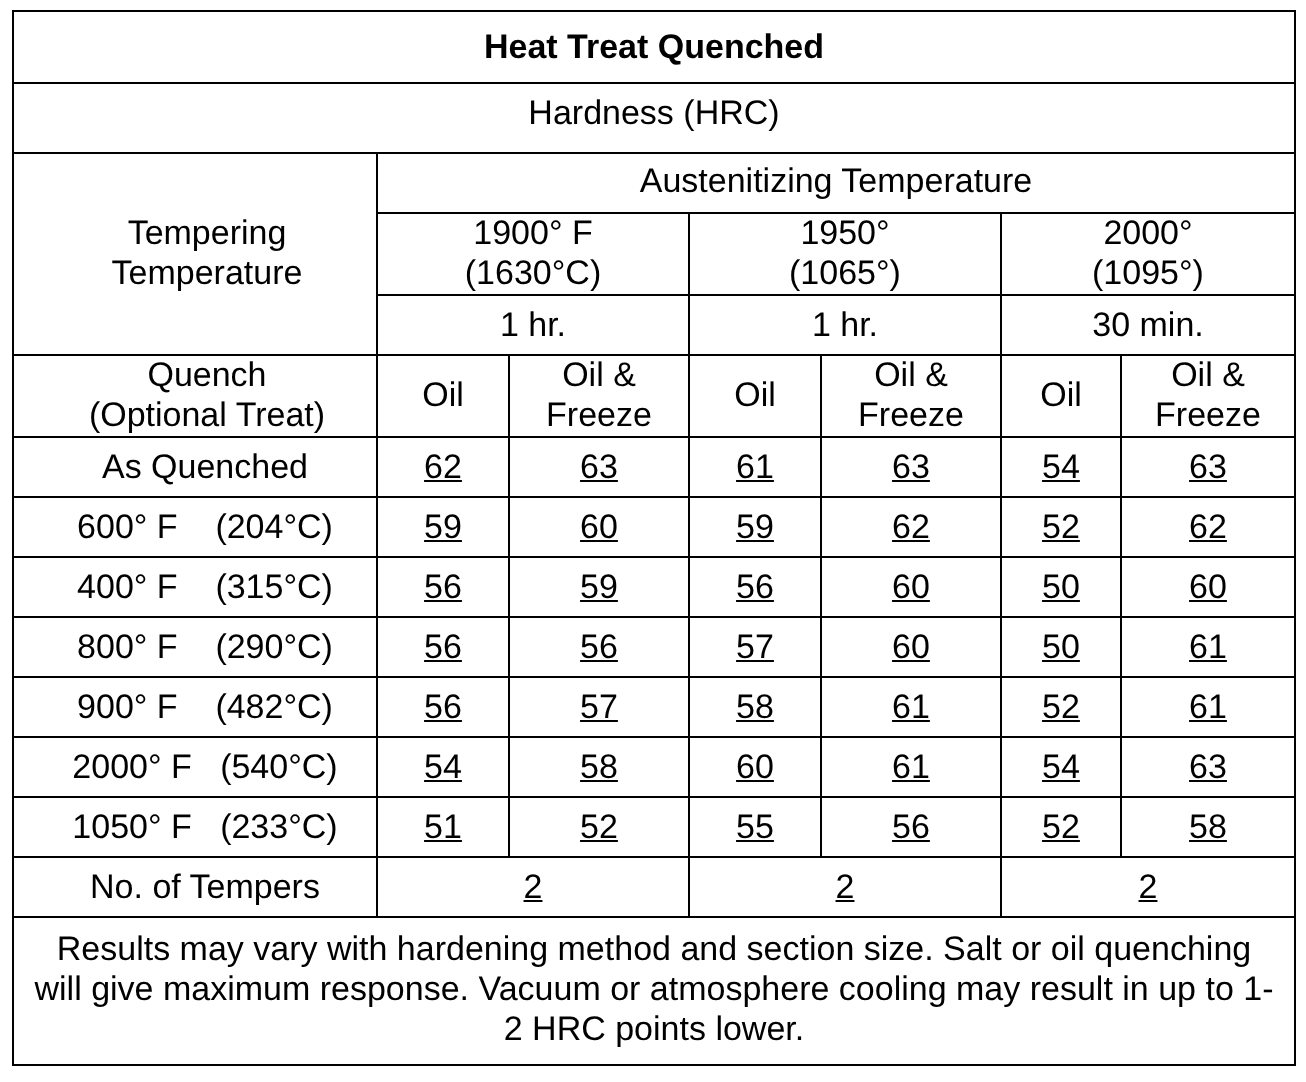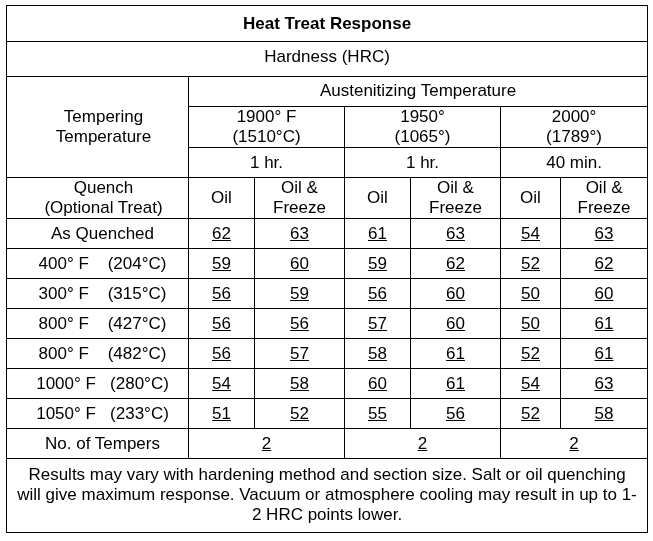--- a/index.html
+++ b/index.html
@@ -112,50 +112,50 @@
       <col style="width:182px">
       <col style="width:66px">
       <col style="width:90px">
       <col style="width:66px">
       <col style="width:90px">
       <col style="width:60px">
       <col style="width:87px">
     </colgroup>
     <tbody>
       <tr>
-        <td class="title" colspan="7">Heat Treat Response</td>
+        <td class="title" colspan="7">Heat Treat Quenched</td>
       </tr>
       <tr>
         <td class="subtitle" colspan="7">Hardness (HRC)</td>
       </tr>
       <tr>
         <td rowspan="3" class="temper-label">
           <span class="stack-l1">Tempering</span>
           <span class="stack-l2">Temperature</span>
         </td>
         <td class="hdr-austen" colspan="6">Austenitizing Temperature</td>
       </tr>
       <tr>
         <td class="two-line" colspan="2">
           <span class="l1">1900° F</span>
-          <span class="l2">(1510°C)</span>
+          <span class="l2">(1630°C)</span>
         </td>
         <td class="two-line" colspan="2">
           <span class="l1">1950°</span>
           <span class="l2">(1065°)</span>
         </td>
         <td class="two-line" colspan="2">
           <span class="l1">2000°</span>
-          <span class="l2">(1789°)</span>
+          <span class="l2">(1095°)</span>
         </td>
       </tr>
       <tr>
         <td colspan="2">1 hr.</td>
         <td colspan="2">1 hr.</td>
-        <td colspan="2">40 min.</td>
+        <td colspan="2">30 min.</td>
       </tr>
       <tr>
         <td class="temper-cell" style="position:relative;margin-top:28px;">
 
           <span class="stack-l1">Quench</span>
           <span class="stack-l2">(Optional Treat)</span>
         </td>
         <td class="oil-cell">Oil</td>
         <td class="oilfreeze-cell">
           <span class="stack-l1">Oil &amp;</span>
@@ -176,57 +176,57 @@
       <tr>
         <td class="rowlabel">As Quenched</td>
         <td class="datacell">62</td>
         <td class="datacell">63</td>
         <td class="datacell">61</td>
         <td class="datacell">63</td>
         <td class="datacell">54</td>
         <td class="datacell">63</td>
       </tr>
       <tr>
-        <td class="rowlabel">400° F    (204°C)</td>
+        <td class="rowlabel">600° F    (204°C)</td>
         <td class="datacell">59</td>
         <td class="datacell">60</td>
         <td class="datacell">59</td>
         <td class="datacell">62</td>
         <td class="datacell">52</td>
         <td class="datacell">62</td>
       </tr>
       <tr>
-        <td class="rowlabel">300° F    (315°C)</td>
+        <td class="rowlabel">400° F    (315°C)</td>
         <td class="datacell">56</td>
         <td class="datacell">59</td>
         <td class="datacell">56</td>
         <td class="datacell">60</td>
         <td class="datacell">50</td>
         <td class="datacell">60</td>
       </tr>
       <tr>
-        <td class="rowlabel">800° F    (427°C)</td>
+        <td class="rowlabel">800° F    (290°C)</td>
         <td class="datacell">56</td>
         <td class="datacell">56</td>
         <td class="datacell">57</td>
         <td class="datacell">60</td>
         <td class="datacell">50</td>
         <td class="datacell">61</td>
       </tr>
       <tr>
-        <td class="rowlabel">800° F    (482°C)</td>
+        <td class="rowlabel">900° F    (482°C)</td>
         <td class="datacell">56</td>
         <td class="datacell">57</td>
         <td class="datacell">58</td>
         <td class="datacell">61</td>
         <td class="datacell">52</td>
         <td class="datacell">61</td>
       </tr>
       <tr>
-        <td class="rowlabel">1000° F   (280°C)</td>
+        <td class="rowlabel">2000° F   (540°C)</td>
         <td class="datacell">54</td>
         <td class="datacell">58</td>
         <td class="datacell">60</td>
         <td class="datacell">61</td>
         <td class="datacell">54</td>
         <td class="datacell">63</td>
       </tr>
       <tr>
         <td class="rowlabel">1050° F   (233°C)</td>
         <td class="datacell">51</td>

